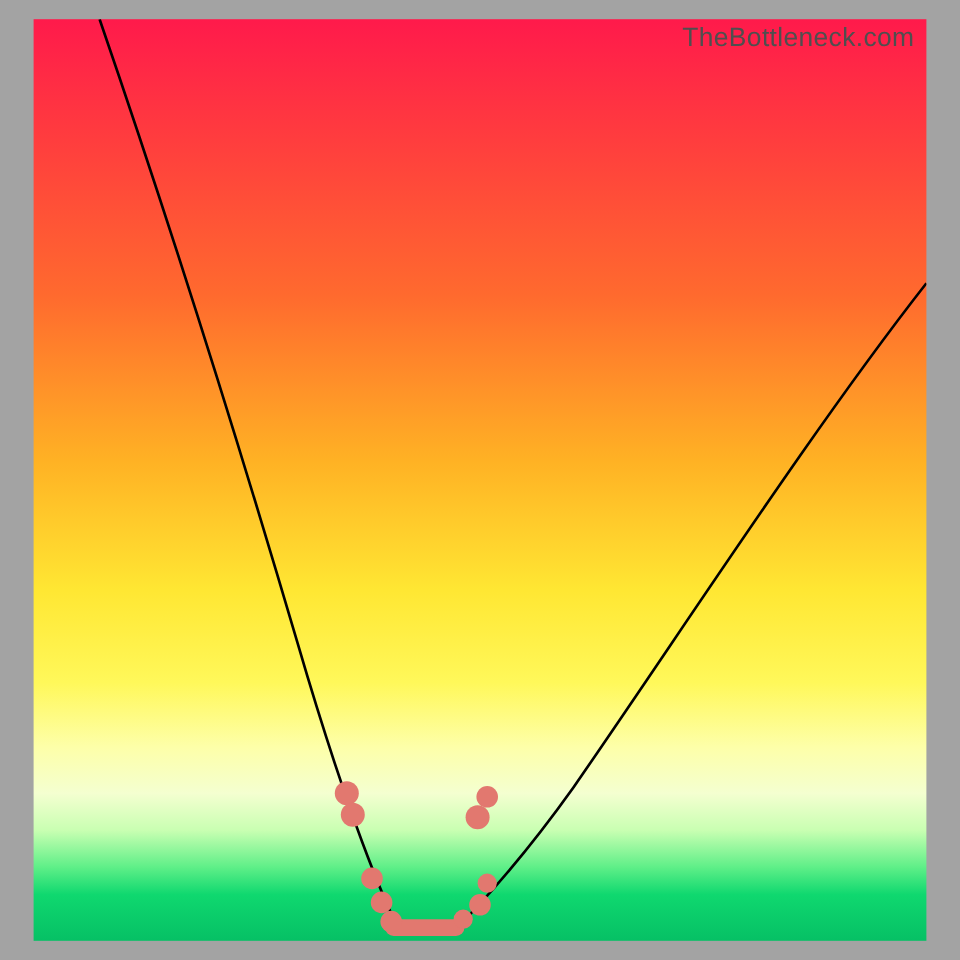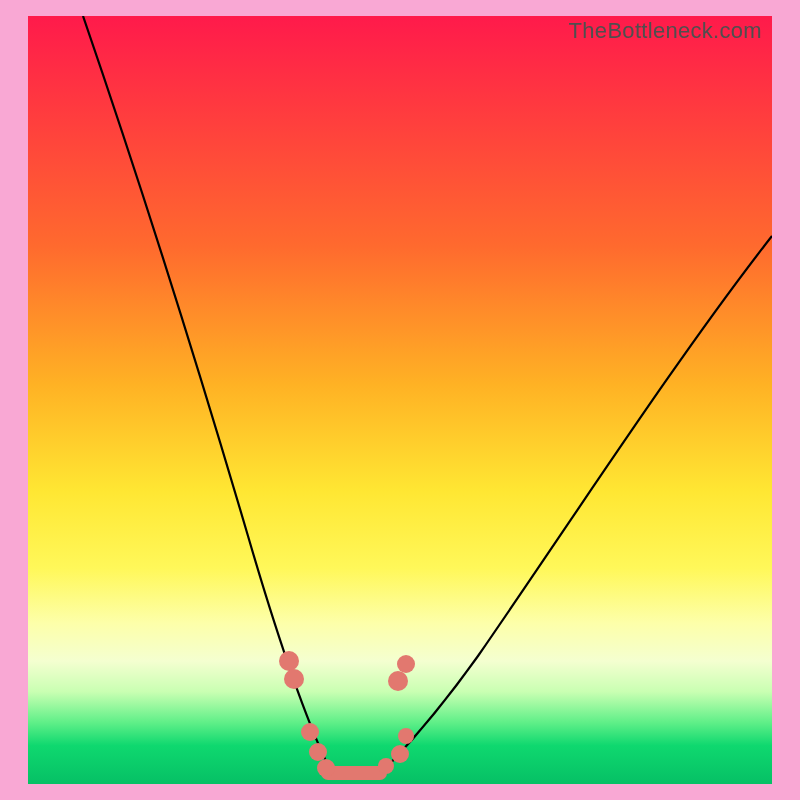--- a/index.html
+++ b/index.html
@@ -10,21 +10,21 @@
     background: #000;
     overflow: hidden;
     font-family: Arial, Helvetica, sans-serif;
   }
   .frame {
     position: absolute;
     left: 0;
     top: 0;
     width: 800px;
     height: 800px;
-    background: #f9a8d4;
+    background: #a3a3a3;
   }
   .plot {
     position: absolute;
     left: 28px;
     top: 16px;
     width: 744px;
     height: 768px;
     background: linear-gradient(
       to bottom,
       #ff1a4b 0%,

